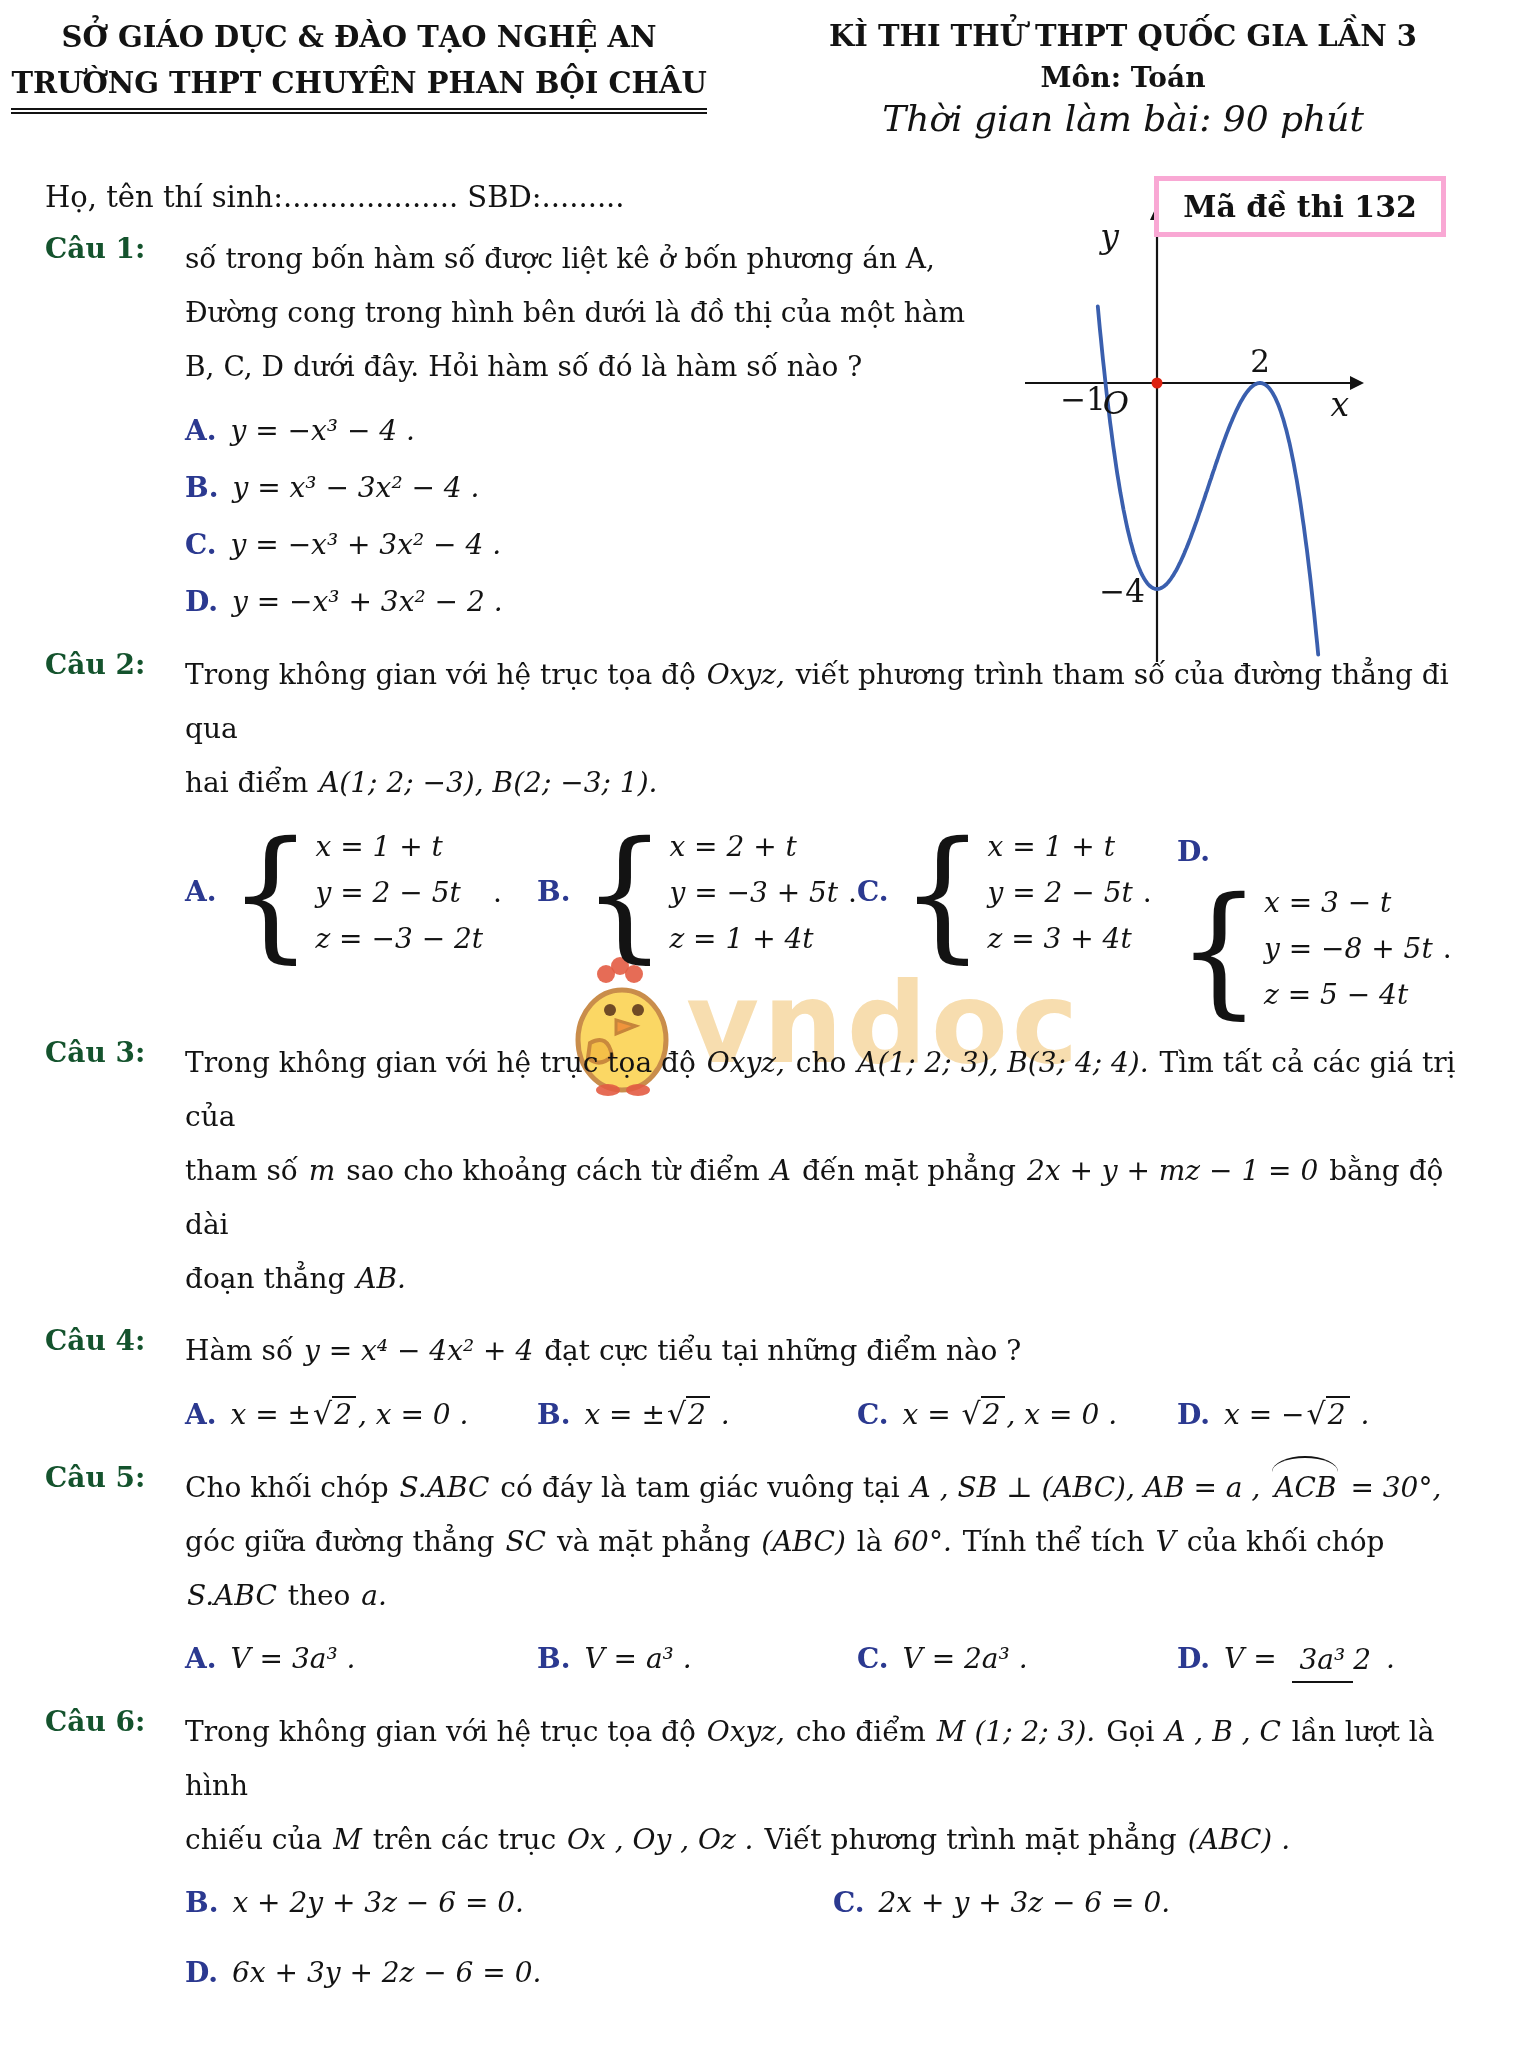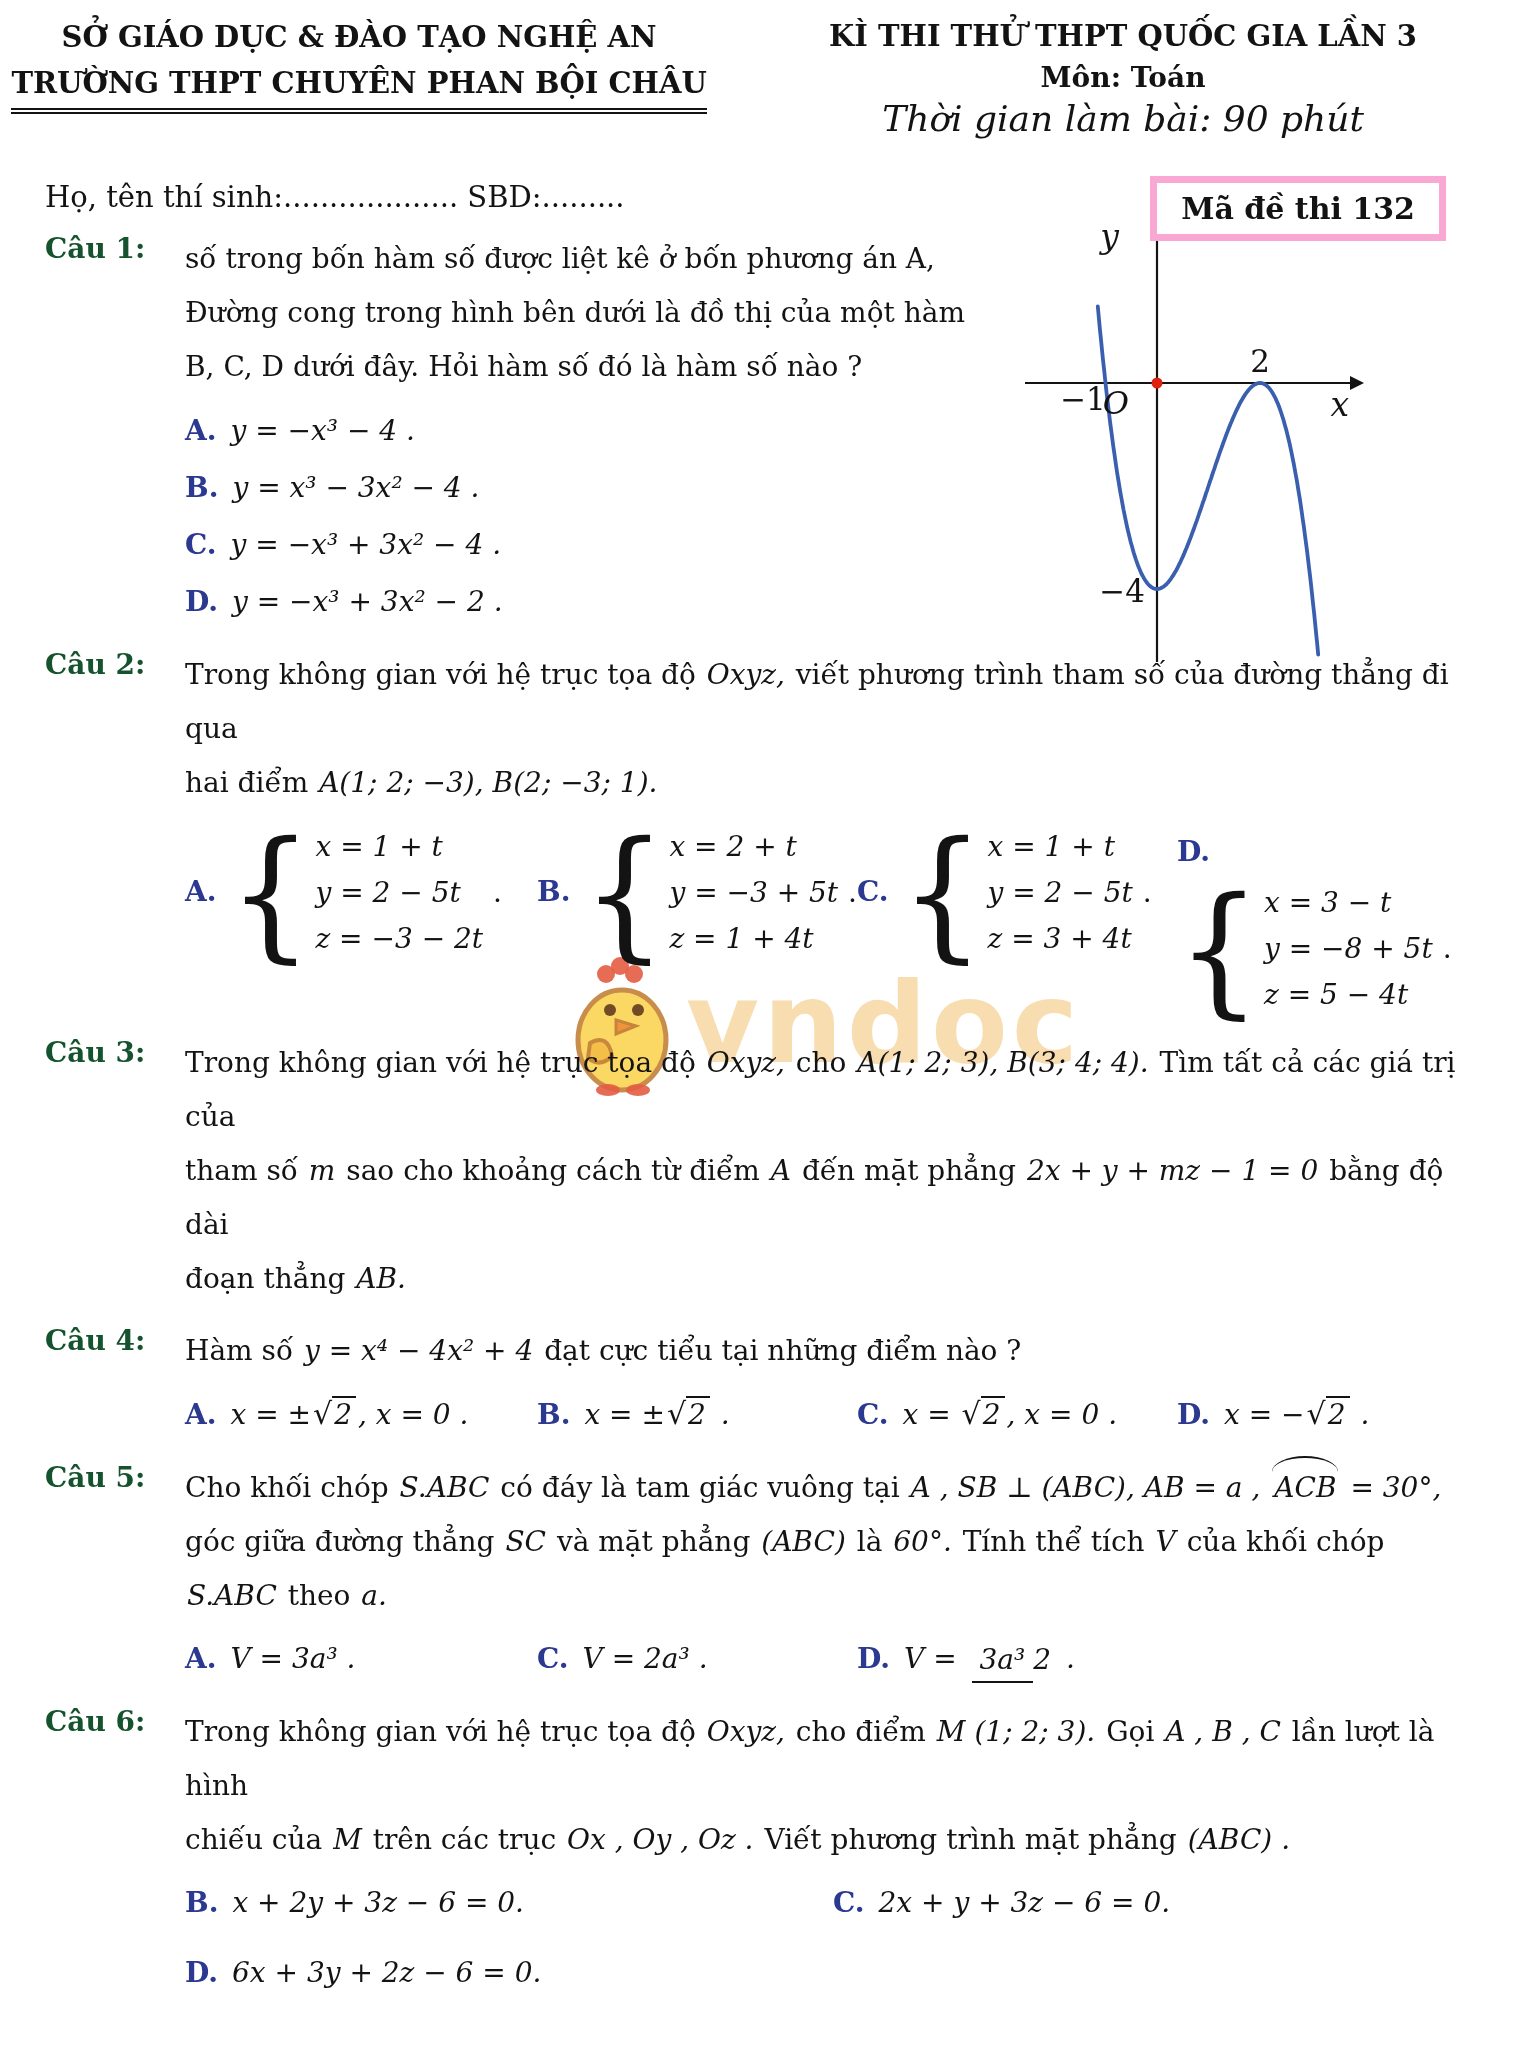--- a/index.html
+++ b/index.html
@@ -10,21 +10,21 @@
   }
   
   .header{display:flex;padding-top:14px;}
   .h-left{width:47%;text-align:center;font-weight:bold;font-size:29px;line-height:46px;}
   .h-left .l2-inner{display:inline-block;border-bottom:6px double #131313;padding-bottom:2px;}
   .h-right{width:53%;text-align:center;}
   .h-right .r1{font-weight:bold;font-size:29px;line-height:44px;}
   .h-right .r2{font-weight:bold;font-size:28px;line-height:40px;}
   .h-right .r3{font-style:italic;font-size:36px;line-height:42px;}
   .exam-code-box{
-    position:absolute;top:176px;right:82px;border:7px solid #f9a8d4;
+    position:absolute;top:176px;right:82px;border:5px solid #f9a8d4;
     padding:8px 24px;font-weight:bold;font-size:30px;background:#fff;z-index:2;
   }
   .student-line{margin:40px 0 0 45px;font-size:29px;z-index:1;position:relative;}
   
   #questions{position:relative;z-index:1;margin-top:10px;}
   .question{display:flex;margin-top:18px;padding:0 36px 0 45px;font-size:28px;}
   .qlabel{flex:0 0 140px;color:#14532d;font-weight:bold;}
   .qbody{flex:1;}
   .narrow .qbody{max-width:825px;}
   .qline{line-height:54px;}
@@ -197,20 +197,21 @@
       </div>
     </div>
     <div class="question">
       <div class="qlabel">Câu 5:</div>
       <div class="qbody">
         <div class="qline"><span class="rt">Cho khối chóp </span><span class="rm">S.ABC</span><span class="rt"> có đáy là tam giác vuông tại </span><span class="rm">A ,  SB ⊥ (ABC),  AB = a ,  </span><span class="arc">ACB</span><span class="rm"> = 30°,</span></div>
         <div class="qline"><span class="rt">góc giữa đường thẳng </span><span class="rm">SC</span><span class="rt"> và mặt phẳng </span><span class="rm">(ABC)</span><span class="rt"> là </span><span class="rm">60°.</span><span class="rt"> Tính thể tích </span><span class="rm">V</span><span class="rt"> của khối chóp</span></div>
         <div class="qline"><span class="rm">S.ABC</span><span class="rt"> theo </span><span class="rm">a.</span></div>
         <div class="opts row4">
           <div class="opt"><span class="olabel">A.</span><span class="rm">V = 3a³ .</span></div>
+          <div class="opt"><span class="olabel">B.</span><span class="rm">V = a³ .</span></div>
           <div class="opt"><span class="olabel">C.</span><span class="rm">V = 2a³ .</span></div>
           <div class="opt"><span class="olabel">D.</span><span class="rm">V = </span><span class="frac">
               <span class="num">3a³</span>
               <span class="den">2</span>
             </span><span class="rm"> .</span></div>
         </div>
       </div>
     </div>
     <div class="question">
       <div class="qlabel">Câu 6:</div>

